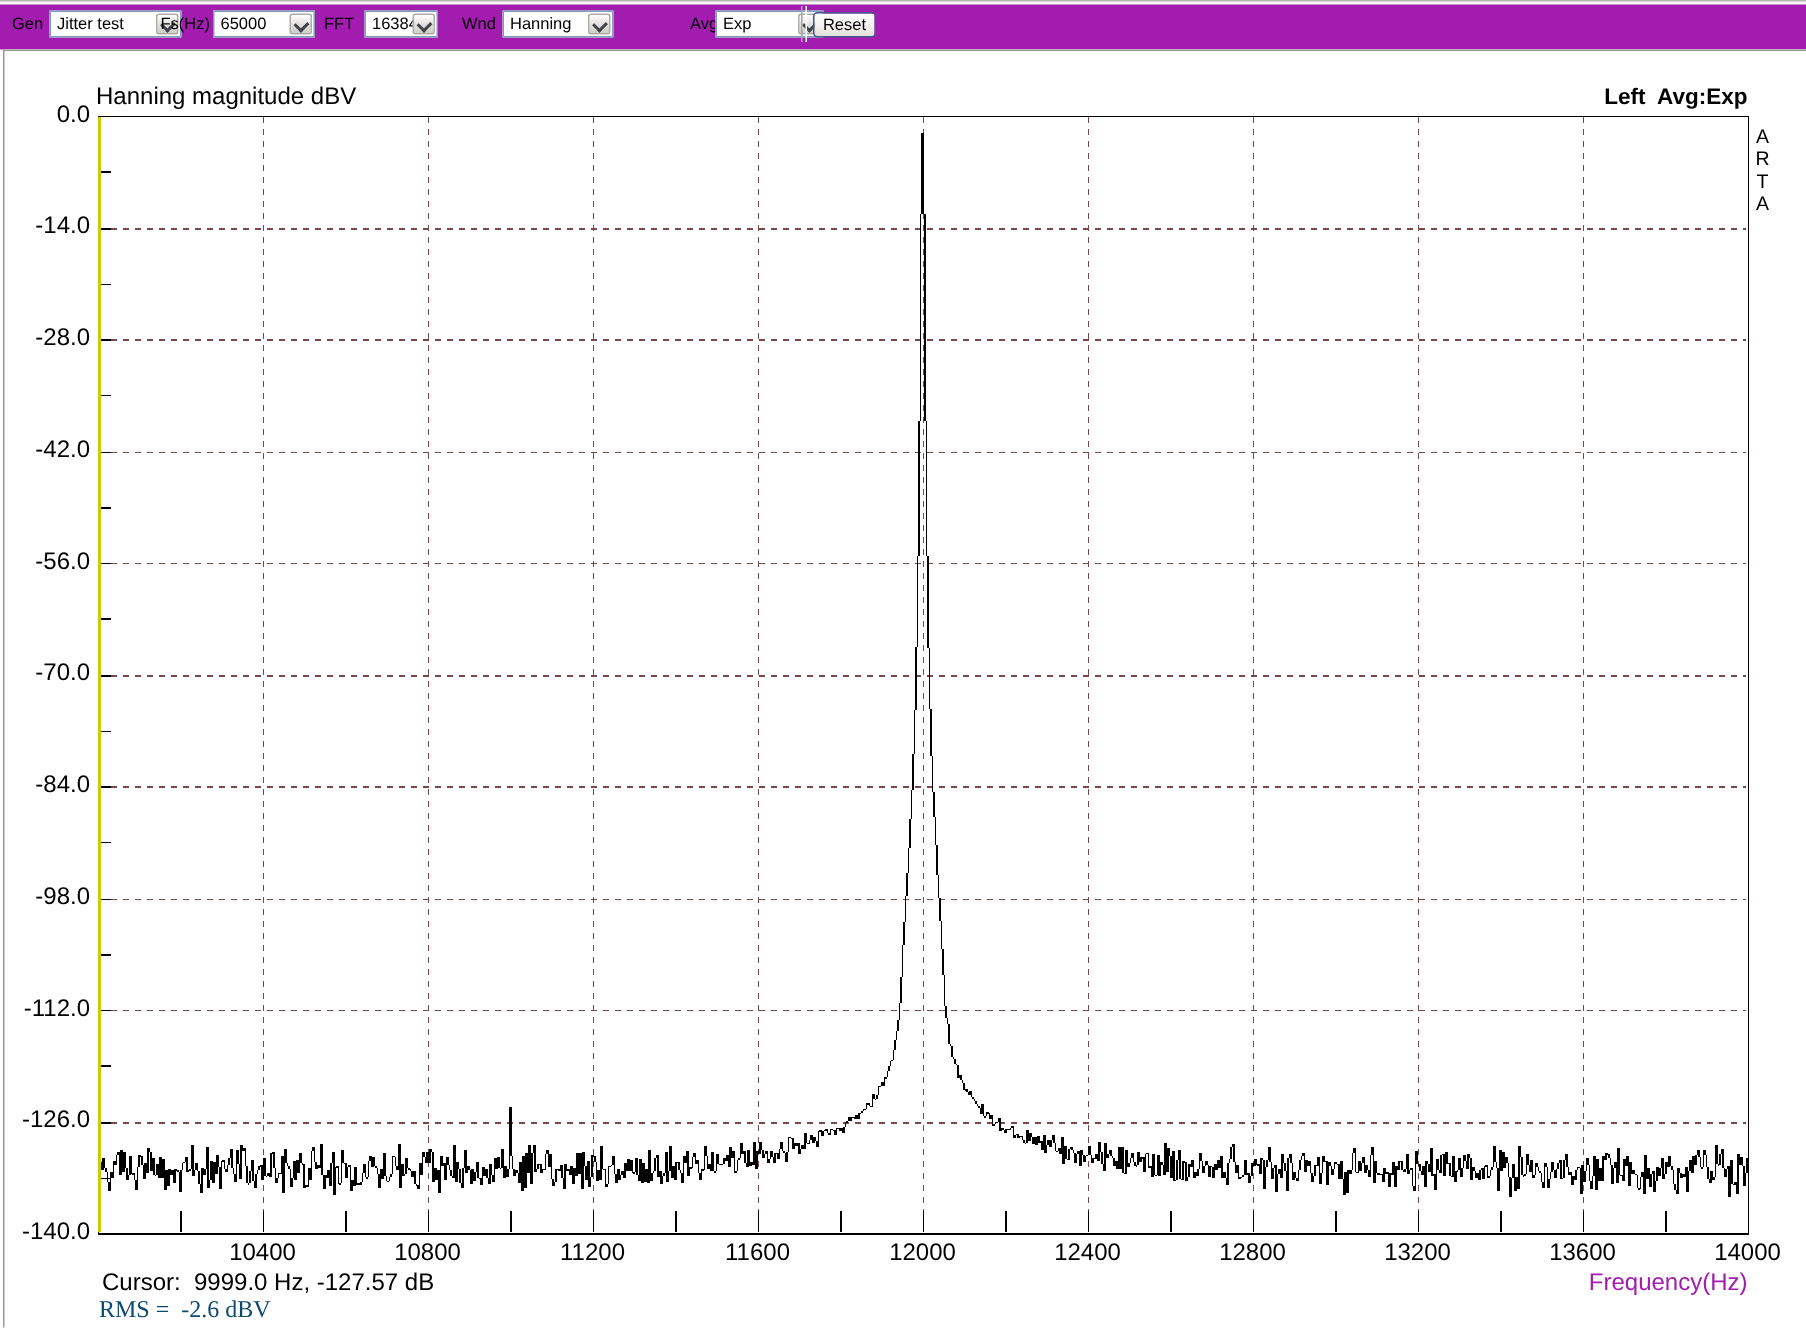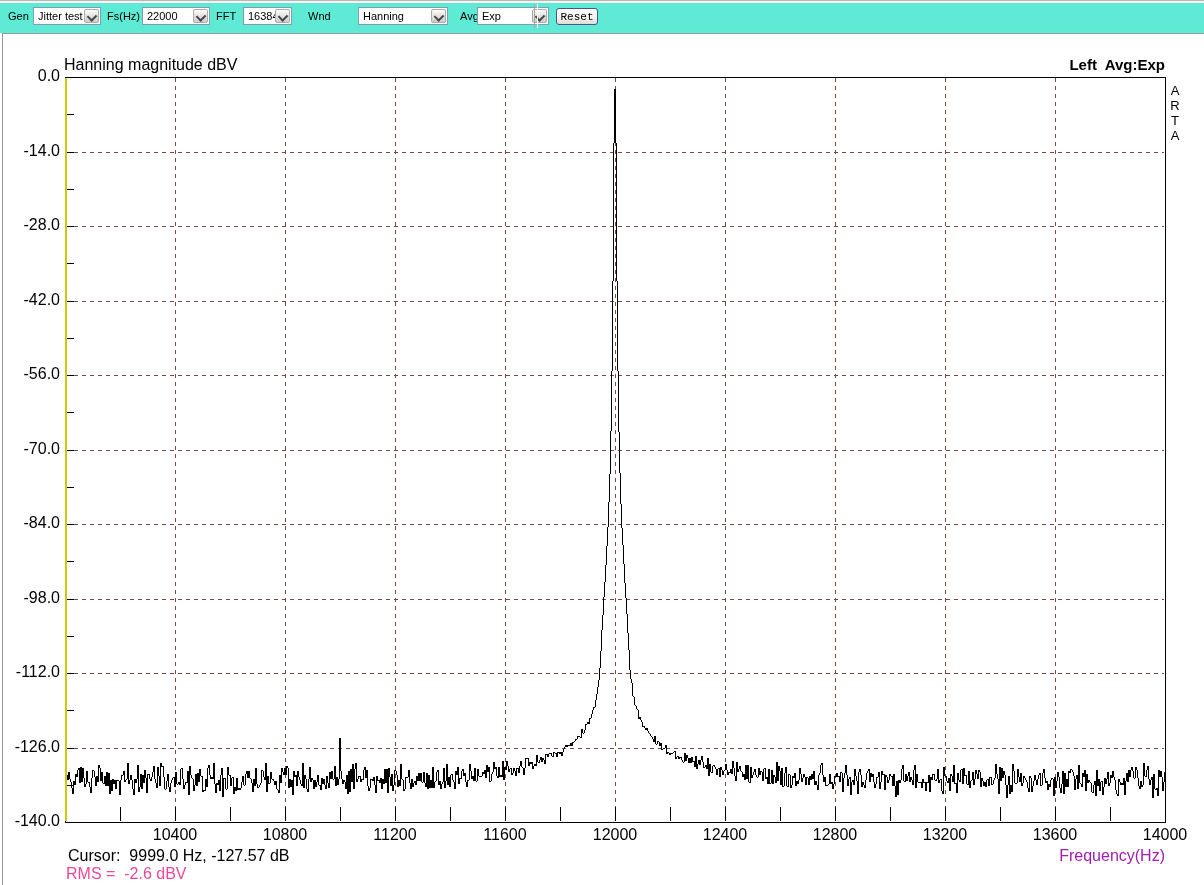--- a/index.html
+++ b/index.html
@@ -1,59 +1,59 @@
 <!DOCTYPE html>
 <html><head>
 <meta charset="utf-8">
 <style>
   html,body{margin:0;padding:0;width:1204px;height:885px;overflow:hidden;background:#fff;font-family:"Liberation Sans",sans-serif;}
-  .toolbar{position:absolute;left:0;top:0;width:1204px;height:33px;background:#5eead4;box-shadow:inset 0 1px 0 #b9b6b1, inset 0 3px 0 #f6f6f4;}
+  .toolbar{position:absolute;left:0;top:0;width:1204px;height:33px;background:#a21caf;box-shadow:inset 0 1px 0 #b9b6b1, inset 0 3px 0 #f6f6f4;}
   .tlabel{position:absolute;top:10px;font-size:11px;color:#000;}
   .combo{position:absolute;top:7px;height:18px;background:#fff;border:1px solid #7f9db9;box-sizing:border-box;}
   .combo-text{position:absolute;left:4px;top:2px;font-size:11px;white-space:pre;}
   .combo-btn{position:absolute;right:1px;top:1px;width:15px;height:14px;background:linear-gradient(180deg,#fefefe,#e3e2df 50%,#cfcdc8);border:1px solid #afaca7;border-radius:2px;box-sizing:border-box;}
   .chev{position:absolute;left:3px;top:3px;width:6px;height:5px;border-left:2px solid #41444a;border-bottom:2px solid #41444a;transform:rotate(-45deg);}
   .sep{position:absolute;left:534px;top:4px;width:2px;height:24px;border-left:1px solid #a8a5a0;border-right:1px solid #ffffff;}
-  .reset{position:absolute;left:556px;top:8px;width:42px;height:17px;background:linear-gradient(180deg,#ffffff,#f3f2ef 55%,#e0ded8);border:1px solid #49568d;border-radius:3px;font-size:11px;text-align:center;line-height:14px;box-sizing:border-box;padding:0;color:#000;font-family:Liberation Mono, monospace;}
+  .reset{position:absolute;left:542px;top:8px;width:42px;height:17px;background:linear-gradient(180deg,#ffffff,#f3f2ef 55%,#e0ded8);border:1px solid #49568d;border-radius:3px;font-size:11px;text-align:center;line-height:14px;box-sizing:border-box;padding:0;color:#000;}
   .client{position:absolute;left:2px;top:33px;right:0;bottom:0;background:#fff;border-left:1px solid #999;border-top:1px solid #999;}
   .title{position:absolute;left:64px;top:56px;font-size:16px;color:#000;}
   .chaninfo{position:absolute;right:39px;top:56px;font-size:15px;color:#000;white-space:pre;font-weight:bold;}
   .arta{position:absolute;left:1168px;top:83px;width:14px;font-size:13px;line-height:15px;text-align:center;white-space:pre-line;color:#000;}
   .freqlabel{position:absolute;right:39px;top:847px;font-size:16px;color:#a21caf;}
   .cursor-status{position:absolute;left:68px;top:847px;font-size:16px;color:#000;white-space:pre;}
   .rms-status{position:absolute;left:66px;top:865px;font-size:16px;white-space:pre;}
   svg{position:absolute;left:0;top:0;}
 </style>
 </head>
 <body>
 
 <div class="toolbar">
   <span class="tlabel" style="left:8px">Gen</span>
-  <div class="combo" style="left:33px;width:68px">
+  <div class="combo" style="left:33px;width:88px">
     <span class="combo-text">Jitter test</span>
     <span class="combo-btn">
         <i class="chev"></i>
       </span>
   </div>
   <span class="tlabel" style="left:107px">Fs(Hz)</span>
   <div class="combo" style="left:142px;width:68px">
-    <span class="combo-text">22000</span>
+    <span class="combo-text">65000</span>
     <span class="combo-btn">
         <i class="chev"></i>
       </span>
   </div>
   <span class="tlabel" style="left:216px">FFT</span>
   <div class="combo" style="left:243px;width:49px">
     <span class="combo-text">16384</span>
     <span class="combo-btn">
         <i class="chev"></i>
       </span>
   </div>
   <span class="tlabel" style="left:308px">Wnd</span>
-  <div class="combo" style="left:358px;width:90px">
+  <div class="combo" style="left:335px;width:74px">
     <span class="combo-text">Hanning</span>
     <span class="combo-btn">
         <i class="chev"></i>
       </span>
   </div>
   <span class="tlabel" style="left:460px">Avg</span>
   <div class="combo" style="left:477px;width:72px">
     <span class="combo-text">Exp</span>
     <span class="combo-btn">
         <i class="chev"></i>
@@ -149,13 +149,13 @@
   </svg>
 
 <div class="title">Hanning magnitude dBV</div>
 <div class="chaninfo">Left  Avg:Exp</div>
 <div class="arta">A
 R
 T
 A</div>
 <div class="freqlabel">Frequency(Hz)</div>
 <div class="cursor-status">Cursor:  9999.0 Hz, -127.57 dB</div>
-<div class="rms-status" style="color: #ec4899;">RMS =  -2.6 dBV</div>
+<div class="rms-status" style="color: #0c4a6e; font-family: Liberation Serif, serif;">RMS =  -2.6 dBV</div>
 
 </body></html>

